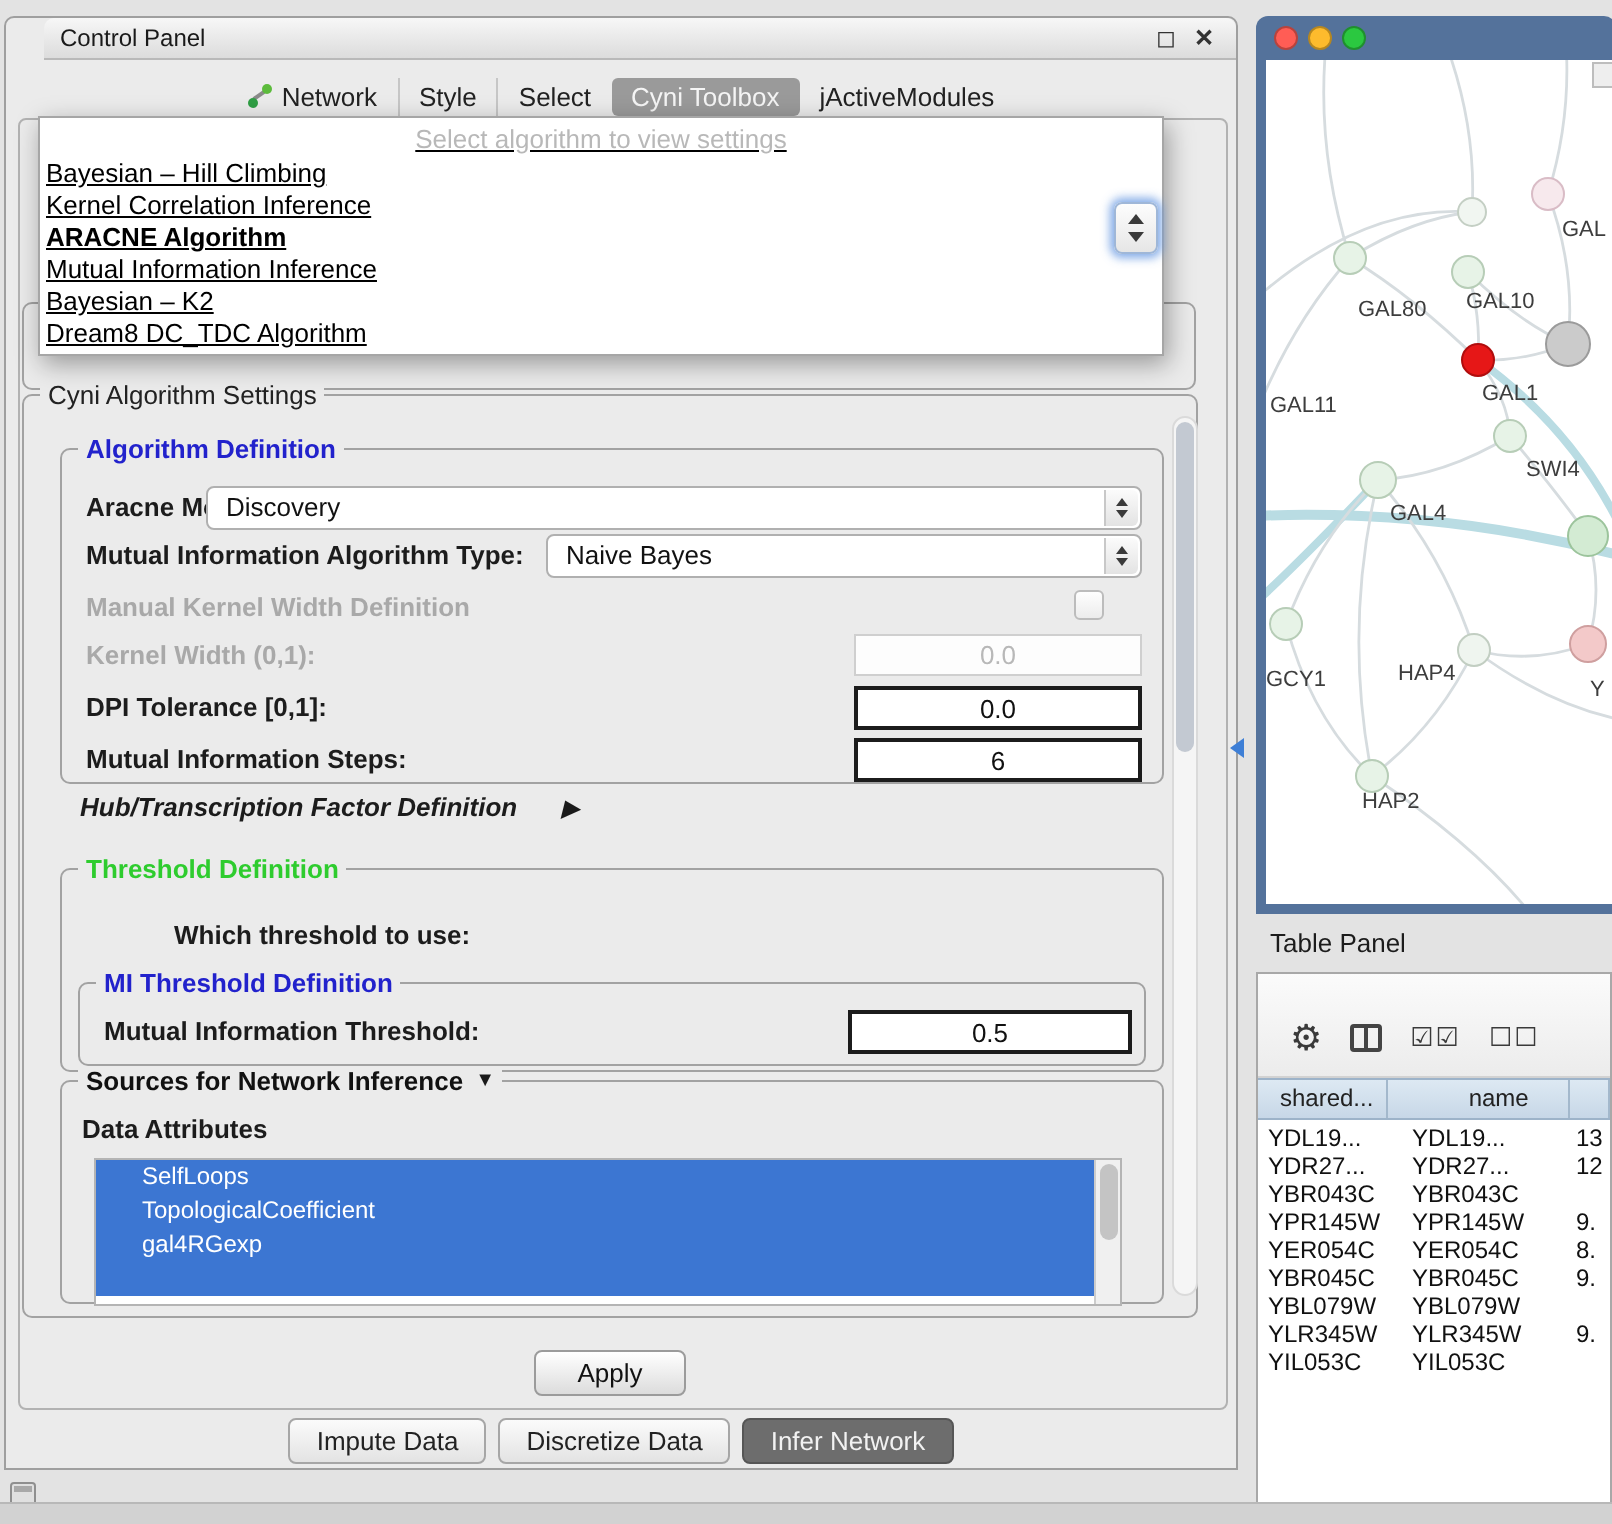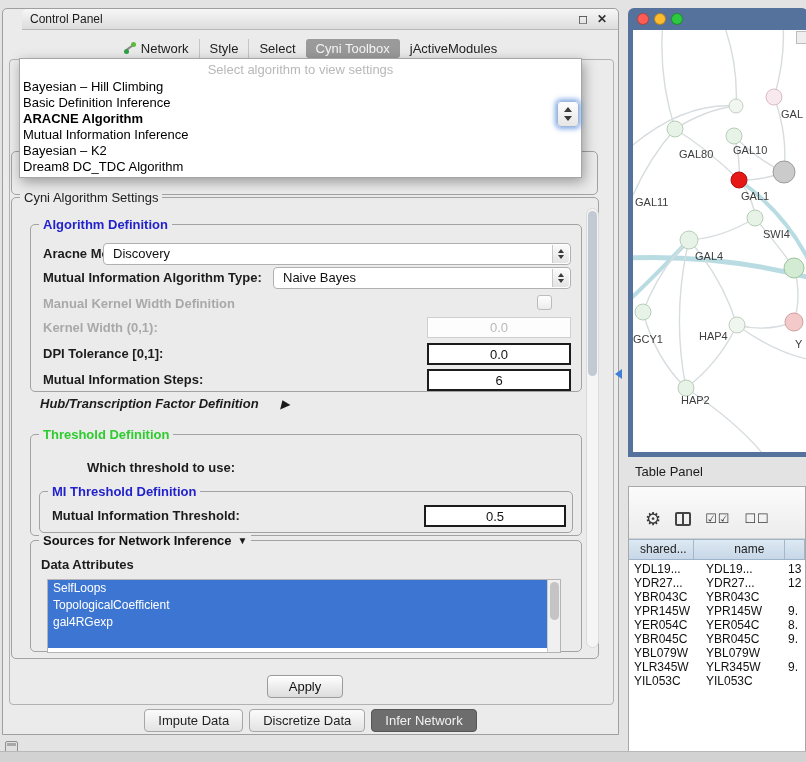--- a/index.html
+++ b/index.html
@@ -22,21 +22,21 @@
   .tab.on + .tab{border-left:none;}
   .net-ic{width:12px;height:12px;display:inline-block;margin-right:5px;position:relative;}
   .net-ic::after{content:"";position:absolute;left:2px;top:4px;width:9px;height:2px;background:#8a8a8a;transform:rotate(-35deg);}
   .net-ic::before{content:"";position:absolute;left:0;top:7px;width:5px;height:5px;border-radius:50%;background:#2f9e44;box-shadow:7px -7px 0 #5cbb3c;z-index:1;}
 
   .content-outline{position:absolute;left:6px;top:50px;width:605px;height:646px;border:1px solid #b2b2b2;border-radius:4px;}
 
   .hidden-group{position:absolute;left:8px;top:142px;width:587px;height:44px;border:1px solid #a2a2a2;border-radius:5px;background:#ebebeb;z-index:1;}
 
   
-  .dd{position:absolute;left:16px;top:49px;width:563px;background:#fff;border:1px solid #a6a6a6;box-shadow:2px 4px 12px rgba(0,0,0,.35);z-index:50;padding:1px 0 2px 0;}
+  .dd{position:absolute;left:16px;top:49px;width:563px;background:#fff;border:1px solid #a6a6a6;box-shadow:2px 4px 12px rgba(0,0,0,.35);z-index:50;padding:1px 0 2px 0;text-decoration:underline;}
   .dd .ph{height:19px;line-height:19px;text-align:center;color:#b8b8b8;font-size:13px;}
   .dd-item{height:16px;line-height:16px;font-size:13px;color:#000;padding-left:3px;white-space:nowrap;}
   .dd-item.sel{font-weight:bold;}
 
   
   .combo-frag{position:absolute;left:554px;top:92px;width:22px;height:26px;background:linear-gradient(#fdfdfd,#e6e6e6);border:1px solid #9fb7d8;border-radius:4px;box-shadow:0 0 5px 2px rgba(100,150,225,.8);z-index:60;}
   .frag-arrows{position:absolute;inset:0;}
   .frag-arrows::before,.frag-arrows::after{content:"";position:absolute;left:50%;transform:translateX(-50%);border-left:4px solid transparent;border-right:4px solid transparent;}
   .frag-arrows::before{top:5px;border-bottom:5px solid #3a3a3a;}
   .frag-arrows::after{bottom:5px;border-top:5px solid #3a3a3a;}
@@ -70,21 +70,21 @@
   .tfield.strong{border:2px solid #1c1c1c;height:22px;}
   .tfield.dis{border:1px solid #cfcfcf;color:#b8b8b8;background:#fdfdfd;}
 
   .cb{position:absolute;width:15px;height:15px;background:linear-gradient(#fefefe,#ececec);border:1px solid #bcbcbc;border-radius:3px;}
 
   .hubrow{position:absolute;left:28px;top:198px;display:flex;align-items:center;gap:22px;font-style:italic;}
   .hubrow .hlbl{font-size:13px;font-weight:bold;color:#1c1c1c;}
   .hubrow .tri{font-size:12px;color:#1a1a1a;}
 
   .attr-list{position:absolute;left:16px;top:38px;width:514px;height:74px;background:#fff;border:1px solid #b4b4b4;overflow:hidden;}
-  .attr-item{height:17px;line-height:17px;font-size:12px;color:#fff;background:#3c76d2;padding-left:5px;width:calc(100% - 13px);white-space:nowrap;}
+  .attr-item{height:17px;line-height:17px;font-size:12px;color:#fff;background:#3c76d2;padding-left:23px;width:calc(100% - 13px);white-space:nowrap;}
   .list-sb{position:absolute;right:0;top:0;bottom:0;width:13px;background:#f0f0f0;border-left:1px solid #ccc;}
   .list-sb .thumb{position:absolute;left:2px;top:2px;width:9px;height:38px;background:#c4c4c4;border-radius:5px;}
 
   .main-sb{position:absolute;left:574px;top:10px;bottom:10px;width:13px;background:#f5f5f5;border:1px solid #dadada;border-radius:7px;}
   .main-sb .thumb{position:absolute;left:1px;top:2px;width:9px;height:165px;background:#c3c9d2;border-radius:5px;}
 
   .apply{position:absolute;left:264px;top:666px;width:76px;height:23px;background:linear-gradient(#ffffff,#dcdcdc);border:1px solid #9b9b9b;border-radius:4px;font-family:"Liberation Sans",sans-serif;font-size:13px;color:#111;}
 
   .bottom-tabs{position:absolute;left:0;right:0;top:700px;display:flex;justify-content:center;gap:6px;}
   .btab{padding:3px 13px;font-size:13px;color:#222;background:linear-gradient(#fbfbfb,#e3e3e3);border:1px solid #a6a6a6;border-radius:4px;white-space:nowrap;}
@@ -156,21 +156,21 @@
         <div class="tab">
           <span>jActiveModules</span>
         </div>
       </div>
     <div class="content-outline"></div>
     <div class="hidden-group"></div>
 
     <div class="dd">
       <div class="ph">Select algorithm to view settings</div>
     <div class="dd-item">Bayesian – Hill Climbing</div>
-        <div class="dd-item">Basic Definition Inference</div>
+        <div class="dd-item">Kernel Correlation Inference</div>
         <div class="dd-item sel">ARACNE Algorithm</div>
         <div class="dd-item">Mutual Information Inference</div>
         <div class="dd-item">Bayesian – K2</div>
         <div class="dd-item">Dream8 DC_TDC Algorithm</div>
       </div>
     <div class="combo-frag">
       <span class="frag-arrows"></span>
     </div>
 
     <div class="grp cyni">

